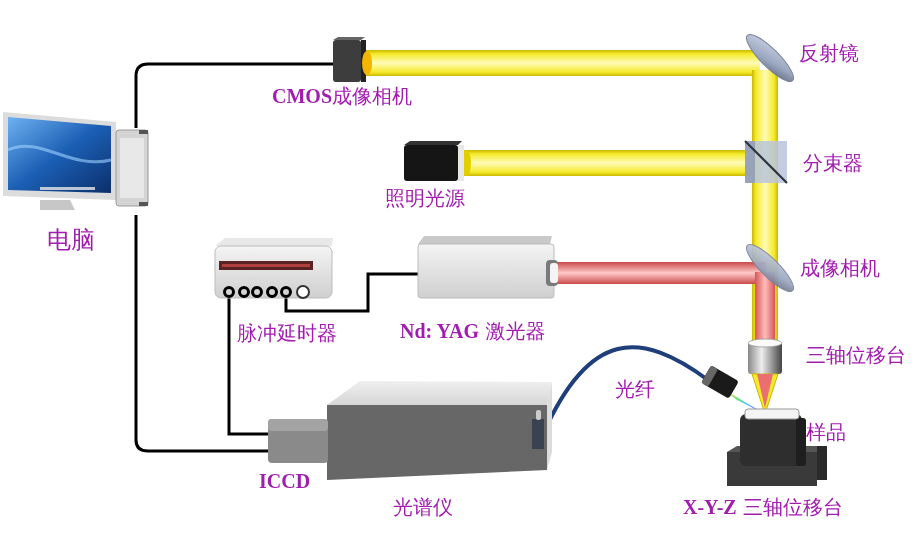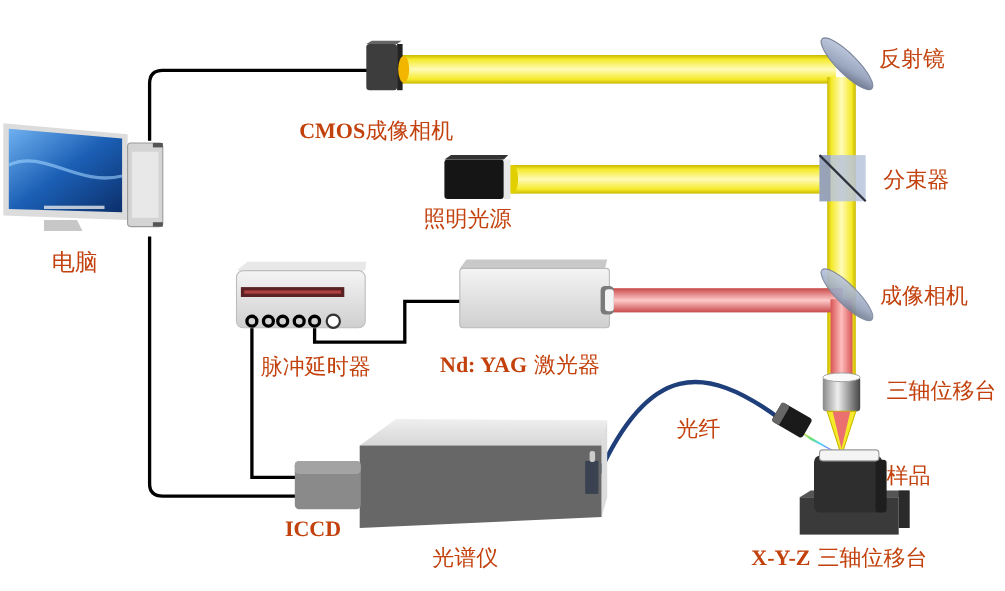--- a/index.html
+++ b/index.html
@@ -1,18 +1,18 @@
 <!DOCTYPE html>
 <html><head>
 <meta charset="utf-8">
 <style>
   html, body { margin:0; padding:0; background:#ffffff; }
   body { width:914px; height:537px; position:relative; overflow:hidden; font-family:"DejaVu Serif", "Liberation Serif", serif; }
   #canvas { position:absolute; left:0; top:0; width:914px; height:537px; }
-  .lbl { position:absolute; color:#c2410c; font-size:20px; white-space:nowrap; line-height:1; font-family:"DejaVu Sans", "Liberation Sans", sans-serif; }
+  .lbl { position:absolute; color:#a21caf; font-size:20px; white-space:nowrap; line-height:1; font-family:"DejaVu Sans", "Liberation Sans", sans-serif; }
   .lbl.bold { font-family:"Liberation Serif", "DejaVu Serif", serif; font-weight:bold;text-align:center; }
   .lbl .b { font-family:"Liberation Serif", "DejaVu Serif", serif; font-weight:bold; }
 </style>
 </head>
 <body>
 
 <svg id="canvas" viewBox="0 0 914 537" xmlns="http://www.w3.org/2000/svg">
   <defs>
     <linearGradient id="yelH" x1="0" y1="0" x2="0" y2="1">
       <stop offset="0" stop-color="#c9b800"></stop>
@@ -192,23 +192,23 @@
     <rect x="532" y="419" width="12" height="30" fill="#3a4150"></rect>
     <rect x="536" y="410" width="5" height="10" rx="2" fill="#ccc"></rect>
   </g>
 
   <g>
     <rect x="268" y="419" width="60" height="44" rx="4" fill="#8a8a8a"></rect>
     <rect x="268" y="419" width="60" height="12" rx="4" fill="#a3a3a3"></rect>
   </g>
 </svg>
 
-<div class="lbl" style="left:47px; top:228px; font-size:21px;">电脑</div>
-
-<div class="lbl" style="left:272px; top:108px;">
+<div class="lbl" style="left:47px; top:228px; font-size:24px;">电脑</div>
+
+<div class="lbl" style="left:272px; top:86px;">
   <span class="b">CMOS</span><span>成像相机</span>
 </div>
 
 <div class="lbl" style="left:385px; top:188px;">照明光源</div>
 
 <div class="lbl" style="left:799px; top:43px;">反射镜</div>
 <div class="lbl" style="left:803px; top:153px;">分束器</div>
 <div class="lbl" style="left:800px; top:258px;">成像相机</div>
 
 <div class="lbl" style="left:237px; top:323px;">脉冲延时器</div>

